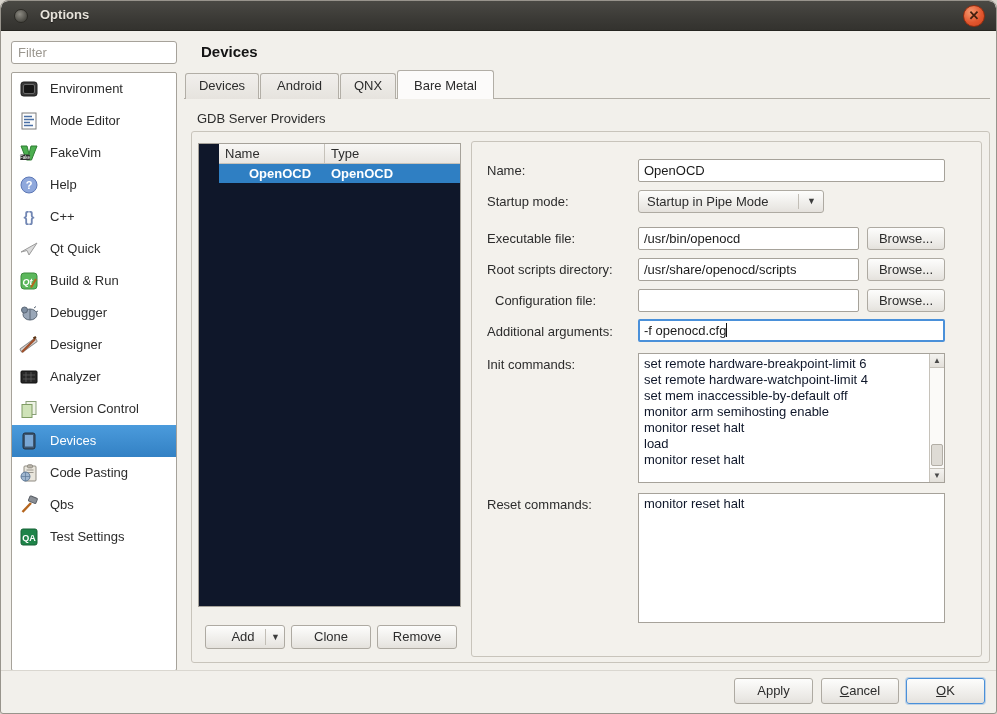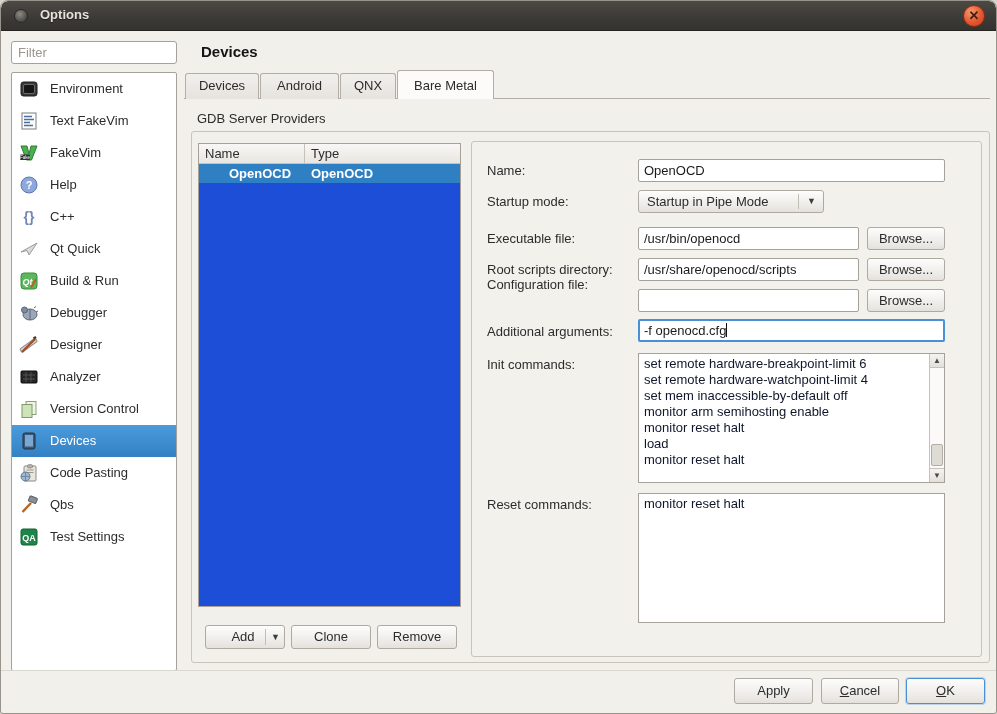--- a/index.html
+++ b/index.html
@@ -67,21 +67,21 @@
   
   .group-label { position:absolute; left:196px; top:110px; color:#2c2c2c; }
   .group-frame {
     position:absolute; left:190px; top:130px; width:799px; height:532px;
     border:1px solid #c8c4bb; border-radius:3px;
   }
 
   
   .plist {
     position:absolute; left:197px; top:142px; width:263px; height:464px;
-    background:#1d4ed8; border:1px solid #a6a29a;
+    background:#0f172a; border:1px solid #a6a29a;padding-left:20px;
   }
   .plist-header { display:flex; height:20px;
     background:linear-gradient(#f8f7f5,#e9e6e1); border-bottom:1px solid #c6c2ba; }
   .plist-header .hcell { line-height:19px; padding-left:6px; }
   .hcell.name { width:106px; border-right:1px solid #c6c2ba; }
   .hcell.type { flex:1; }
   .prow { display:flex; height:19px; line-height:19px; }
   .prow.selected { background:#2f7fc3; color:#fff; font-weight:bold; }
   .pcell.name { width:106px; padding-left:30px; white-space:nowrap; overflow:hidden; }
   .pcell.type { flex:1; padding-left:6px; }
@@ -173,21 +173,21 @@
     <div class="sb-item">
       <span class="icon">
           <svg viewBox="0 0 20 20">
             <rect x="3" y="2" width="14" height="16" fill="#fdfdfd" stroke="#7d7d7d"></rect>
             <line x1="5" y1="5.5" x2="13" y2="5.5" stroke="#4a6fa5" stroke-width="1.4"></line>
             <line x1="5" y1="8.5" x2="15" y2="8.5" stroke="#4a6fa5" stroke-width="1.4"></line>
             <line x1="5" y1="11.5" x2="11" y2="11.5" stroke="#4a6fa5" stroke-width="1.4"></line>
             <line x1="5" y1="14.5" x2="14" y2="14.5" stroke="#4a6fa5" stroke-width="1.4"></line>
           </svg>
         </span>
-      <span class="sb-label">Text FakeVim</span>
+      <span class="sb-label">Mode Editor</span>
     </div>
     <div class="sb-item">
       <span class="icon">
           <svg viewBox="0 0 20 20">
             <polygon points="2,3 8,3 10,11 12,3 18,3 12.5,17 7.5,17" fill="#4caf50" stroke="#2e7d32"></polygon>
             <rect x="1" y="11.5" width="10" height="5.5" rx="1" fill="#2f2f2f"></rect>
             <text x="6" y="16" font-size="4.5" fill="#fff" text-anchor="middle">Fake</text>
           </svg>
         </span>
       <span class="sb-label">FakeVim</span>
@@ -357,21 +357,21 @@
   </div>
 
   <div class="flabel" style="top:226px;">Executable file:</div>
   <input class="tinput" style="left: 637px; top: 226px; width: 221px;" value="/usr/bin/openocd">
   <div class="btn browse" style="top:226px;">Browse...</div>
 
   <div class="flabel" style="top:257px;">Root scripts directory:</div>
   <input class="tinput" style="left: 637px; top: 257px; width: 221px;" value="/usr/share/openocd/scripts">
   <div class="btn browse" style="top:257px;">Browse...</div>
 
-  <div class="flabel" style="top:272px;">Configuration file:</div>
+  <div class="flabel" style="top:288px;margin-left:8px;">Configuration file:</div>
   <input class="tinput" style="left: 637px; top: 288px; width: 221px;" value="">
   <div class="btn browse" style="top:288px;">Browse...</div>
 
   <div class="flabel" style="top:319px;">Additional arguments:</div>
   <div class="tinput focused" style="left:637px;top:318px;width:307px;line-height:20px;"><span>-f openocd.cfg</span><span class="caret"></span></div>
 
   <div class="flabel" style="top:352px;">Init commands:</div>
   <div class="cmdbox" style="top:352px;">
     <div class="cmdtext">set remote hardware-breakpoint-limit 6
 set remote hardware-watchpoint-limit 4

